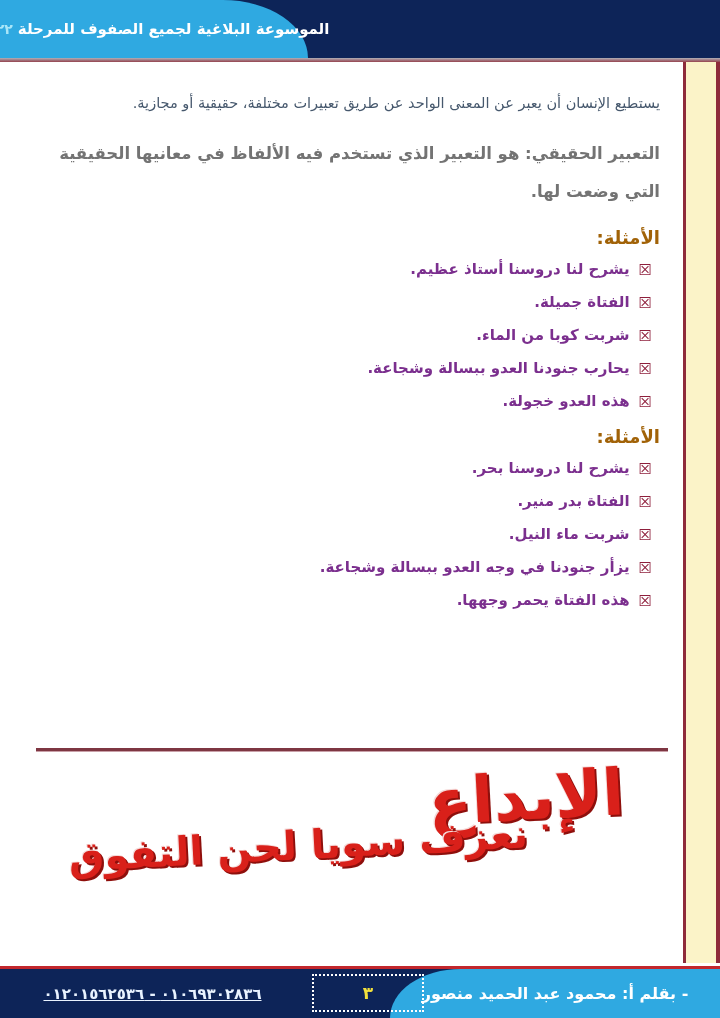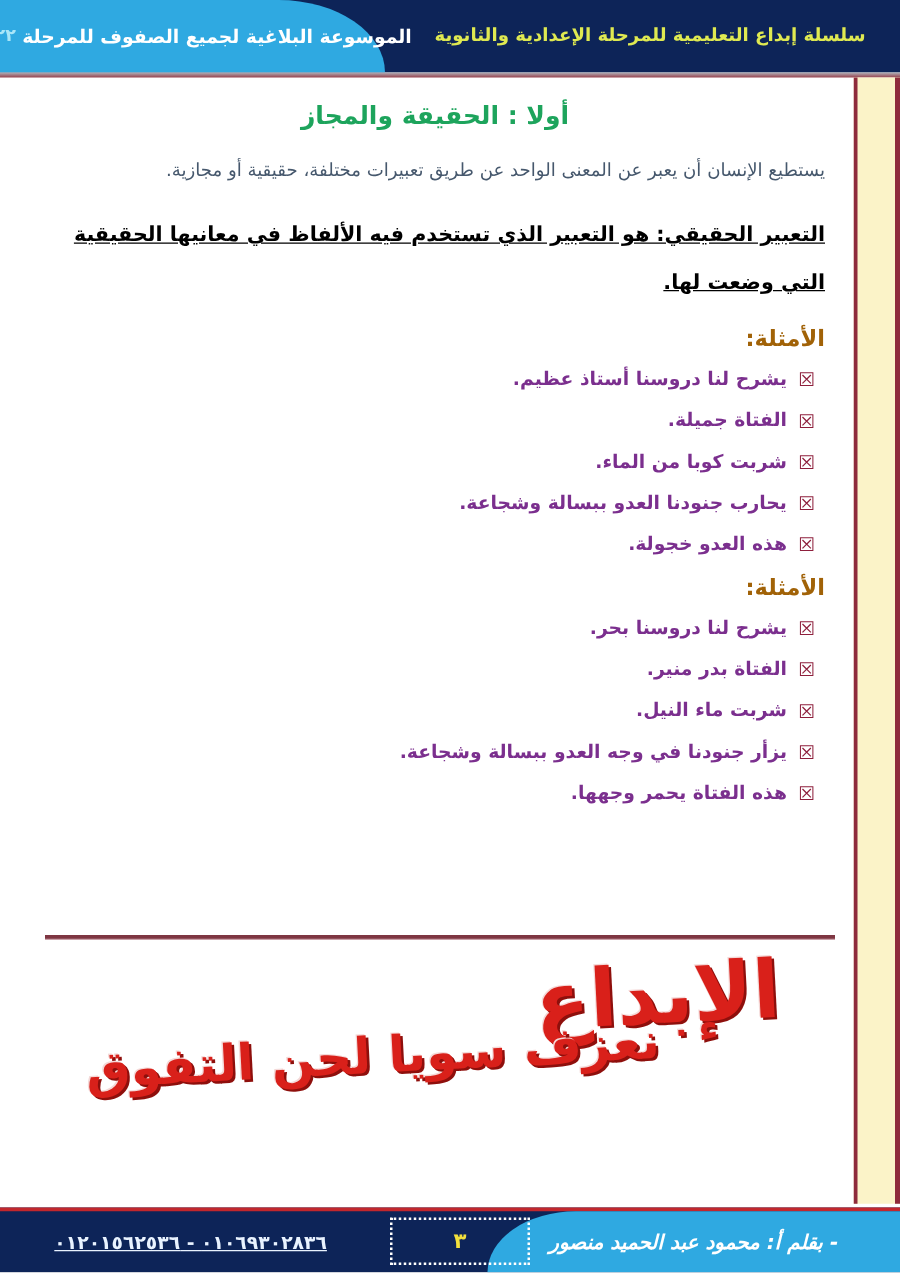--- a/index.html
+++ b/index.html
@@ -39,23 +39,22 @@
   }
   .doc-title{
     margin-top:10px;text-align:center;
     color:#1da45c;font-size:20px;font-weight:bold;
   }
   .intro{
     margin-top:22px;color:#46586d;font-size:14.5px;font-weight:500;
     line-height:1.6;
   }
   .definition{
-    margin-top:20px;color:#000000;font-size:16.5px;font-weight:bold;
+    margin-top:20px;color:#737373;font-size:16.5px;font-weight:bold;
     line-height:2.3;
-    text-decoration:underline;
   }
   .examples-heading{
     margin-top:16px;color:#a16207;font-size:18px;font-weight:bold;
   }
   .ex-list{margin-top:12px;}
   .ex-item{
     display:flex;align-items:baseline;margin-bottom:15px;
     padding-right:8px;
   }
   .bullet{
@@ -88,21 +87,21 @@
   
   .footer{
     position:absolute;bottom:0;left:0;width:720px;height:52px;
     background:#0d2458;border-top:3px solid #c2272d;box-sizing:border-box;
   }
   .footer-right{
     position:absolute;right:0;top:0;height:100%;width:330px;
     background:#2fa9e1;border-top-left-radius:75px 52px;
     display:flex;align-items:center;justify-content:center;direction:rtl;
   }
-  .footer-right .t{color:#ffffff;font-weight:bold;font-size:16px;white-space:nowrap;font-style:italic;}
+  .footer-right .t{color:#ffffff;font-weight:bold;font-size:16px;white-space:nowrap;}
   .page-box{
     position:absolute;left:312px;top:5px;width:112px;height:38px;
     border:2px dotted #ffffff;box-sizing:border-box;
     display:flex;align-items:center;justify-content:center;
   }
   .page-box .n{color:#f2e03c;font-size:17px;font-weight:bold;}
   .phones{
     position:absolute;left:0;top:0;height:100%;width:305px;
     display:flex;align-items:center;justify-content:center;
   }
@@ -111,35 +110,31 @@
     text-decoration:underline;direction:ltr;white-space:nowrap;
     letter-spacing:1px;
   }
 </style>
 </head>
 <body>
 
 <div class="page">
 
   <div class="header">
-    <div class="header-right">
-      <span class="t">سلسلة إبداع التعليمية للمرحلة الإعدادية والثانوية</span>
-    </div>
     <div class="header-left">
       <span class="t">الموسوعة البلاغية لجميع الصفوف للمرحلة</span>
       <span class="year">٢٠٢٢</span>
     </div>
   </div>
   <div class="header-rule"></div>
 
   <div class="side-strip"></div>
 
   <div class="content">
 
-    <div class="doc-title">أولا : الحقيقة والمجاز</div>
 
     <div class="intro">يستطيع الإنسان أن يعبر عن المعنى الواحد عن طريق تعبيرات مختلفة، حقيقية أو مجازية.</div>
 
     <div class="definition">التعبير الحقيقي: هو التعبير الذي تستخدم فيه الألفاظ في معانيها الحقيقية التي وضعت لها.</div>
 
     <div class="examples-heading">الأمثلة:</div>
 
     <div class="ex-list">
       <div class="ex-item">
         <span class="bullet">☒</span>

